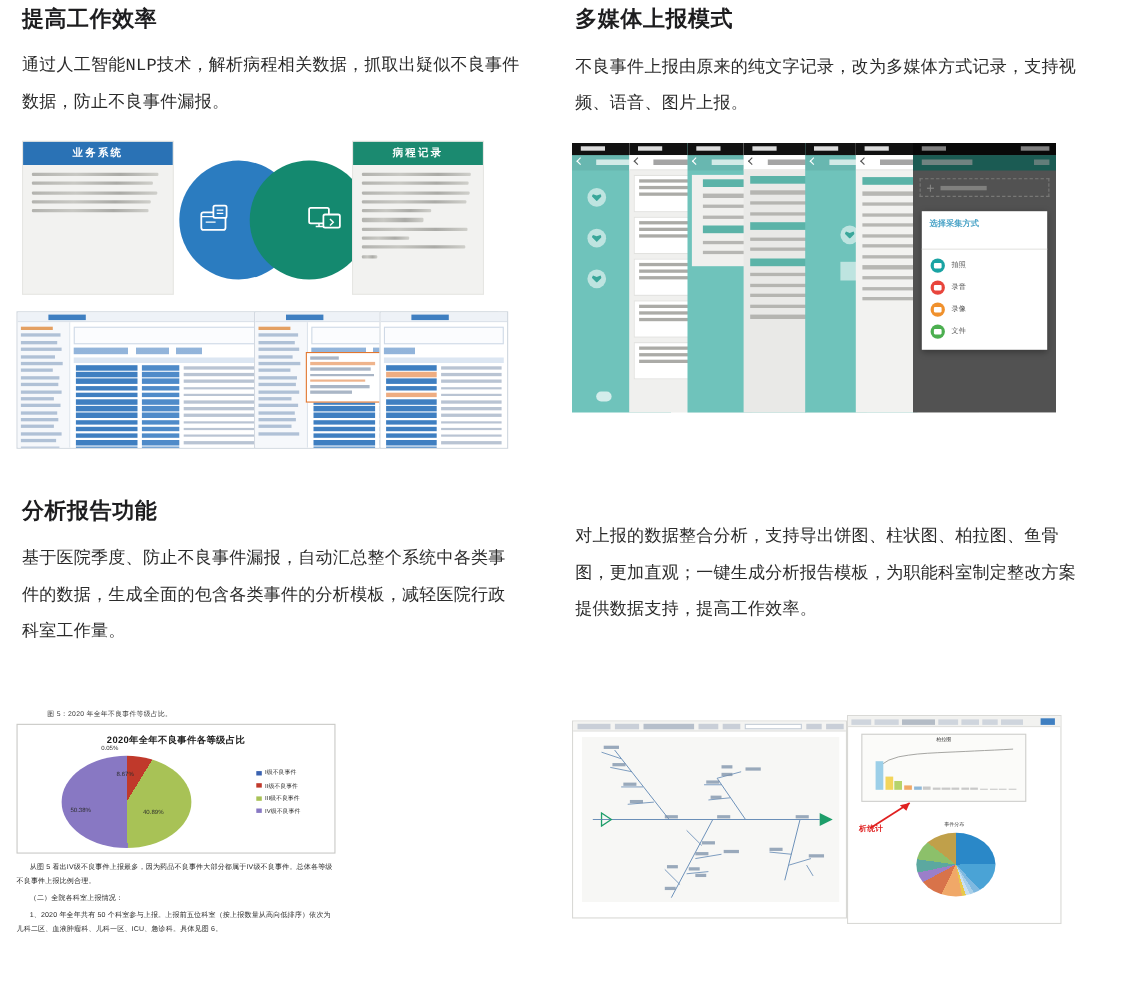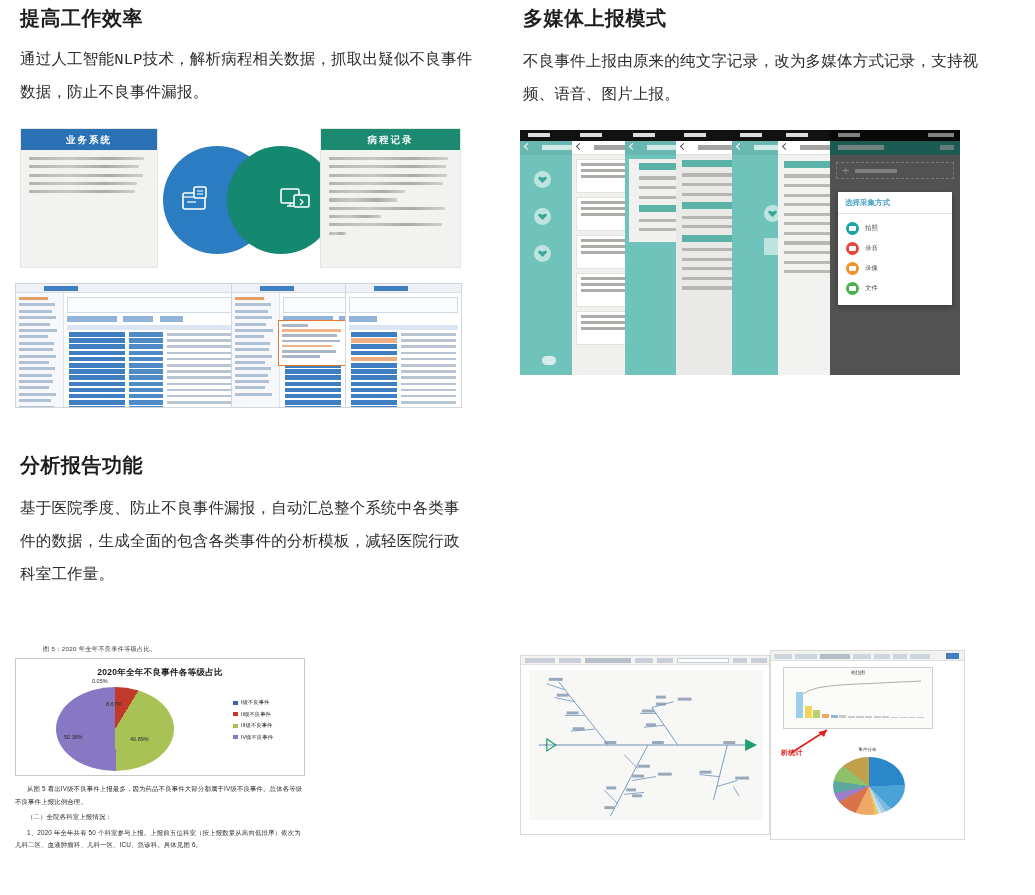--- a/index.html
+++ b/index.html
@@ -25,21 +25,21 @@
   .col-left  { position:absolute; left:20px;  width:455px; }
   .col-right { position:absolute; left:523px; width:460px; }
 
   
   .venn-wrap { position:absolute; left:15px; top:128px; width:445px; height:145px; }
   .venn-card {
     position:absolute; top:0; height:140px; background:#f2f2f0;
     border:1px solid #e6e6e3;
   }
   .venn-card.left  { left:5px;  width:138px; }
-  .venn-card.right { left:305px; width:141px; }
+  .venn-card.right { left:305px; width:120px; }
   .venn-card-hd {
     height:21px; line-height:21px; text-align:center;
     font-size:9.5px; font-weight:bold; color:#fff; letter-spacing:2px;
   }
   .venn-card.left  .venn-card-hd { background:#2a72b5; }
   .venn-card.right .venn-card-hd { background:#1b8a70; }
   .venn-card-bd { padding:7px 8px; }
   .blurline {
     height:3.1px; margin-bottom:5.2px; border-radius:1px;
     background:linear-gradient(90deg,#9a9a95 0%,#b8b8b2 35%,#8f8f8a 70%,#c2c2bc 100%);
@@ -109,21 +109,21 @@
   .badge { position:absolute; top:-3px; right:-4px; min-width:9px; height:9px; border-radius:5px;
     background:#e8453c; color:#fff; font-size:6px; line-height:9px; text-align:center; padding:0 2px; }
   .card-white { background:#fff; border:1px solid #e2e2df; margin:4px 4px 0 4px; padding:3px 4px; }
   .cl { height:3px; margin-bottom:3px; background:#9c9c98; opacity:.85; }
   .cl.s { width:58%; }
   .pillbtn { height:7px; width:34px; margin:2px 0 1px auto; background:#bfe3dd; border-radius:4px; }
   .form-row { height:3.2px; margin:0 6px 6.4px 6px; background:#a8a8a4; opacity:.8; }
   .form-row.hd { background:#5bb3a8; height:7px; opacity:1; }
   .dlg-overlay { position:absolute; inset:0; background:rgba(0,0,0,.42); }
   .dlg { position:absolute; left:8px; top:62px; width:114px; background:#fff; box-shadow:0 2px 6px rgba(0,0,0,.35); }
-  .dlg-title { font-size:7.5px; color:#4aa3c7; padding:6px 7px 5px; border-bottom:1px solid #e3e3e0; font-weight:bold; }
+  .dlg-title { font-size:7.5px; color:#4aa3c7; padding:6px 7px 18px; border-bottom:1px solid #e3e3e0; font-weight:bold; }
   .dlg-list { padding:4px 6px 7px; }
   .dlg-item { display:flex; align-items:center; gap:6px; padding:3.5px 2px; }
   .dlg-ico { width:13px; height:13px; border-radius:50%; flex:0 0 auto; position:relative; }
   .dlg-ico::after{ content:""; position:absolute; left:3px; top:4px; width:7px; height:5px; background:#fff; border-radius:1px; }
   .dlg-lb { font-size:6.5px; color:#555; }
   .addbox { margin:7px 6px; height:17px; border:1px dashed #cfcfcc; display:flex; align-items:center; gap:5px; padding:0 5px; }
   .addbox .plus{ color:#e8e8e6; font-size:13px; line-height:1; }
   .addbox .lb{ height:4px; width:42px; background:#dcdcda; }
 
   
@@ -716,20 +716,21 @@
       </div>
     </div>
     <div class="rep-para">
       <p class="ind">从图 5 看出IV级不良事件上报最多，因为药品不良事件大部分都属于IV级不良事件。总体各等级不良事件上报比例合理。</p>
       <p class="ind" style="margin-top:3px;">（二）全院各科室上报情况：</p>
       <p class="ind" style="margin-top:3px;">1、2020 年全年共有 50 个科室参与上报。上报前五位科室（按上报数量从高向低排序）依次为儿科二区、血液肿瘤科、儿科一区、ICU、急诊科。具体见图 6。</p>
     </div>
   </div>
 
   <div class="col-right" style="top:455px;">
+    <div class="sec-body" style="margin-top:16px;">对上报的数据整合分析，支持导出饼图、柱状图、柏拉图、鱼骨图，更加直观；一键生成分析报告模板，为职能科室制定整改方案提供数据支持，提高工作效率。</div>
   </div>
 
   <div class="fish">
     <div class="fish-tb">
       <span class="tg" style="left:4px;width:30px"></span>
       <span class="tg" style="left:38px;width:22px"></span>
       <span class="tg" style="left:64px;width:46px;background:#b6bfcb"></span>
       <span class="tg" style="left:114px;width:18px"></span>
       <span class="tg" style="left:136px;width:16px"></span>
       <span class="tg" style="left:156px;width:52px;background:#fff;border:1px solid #c4ccd6"></span>

